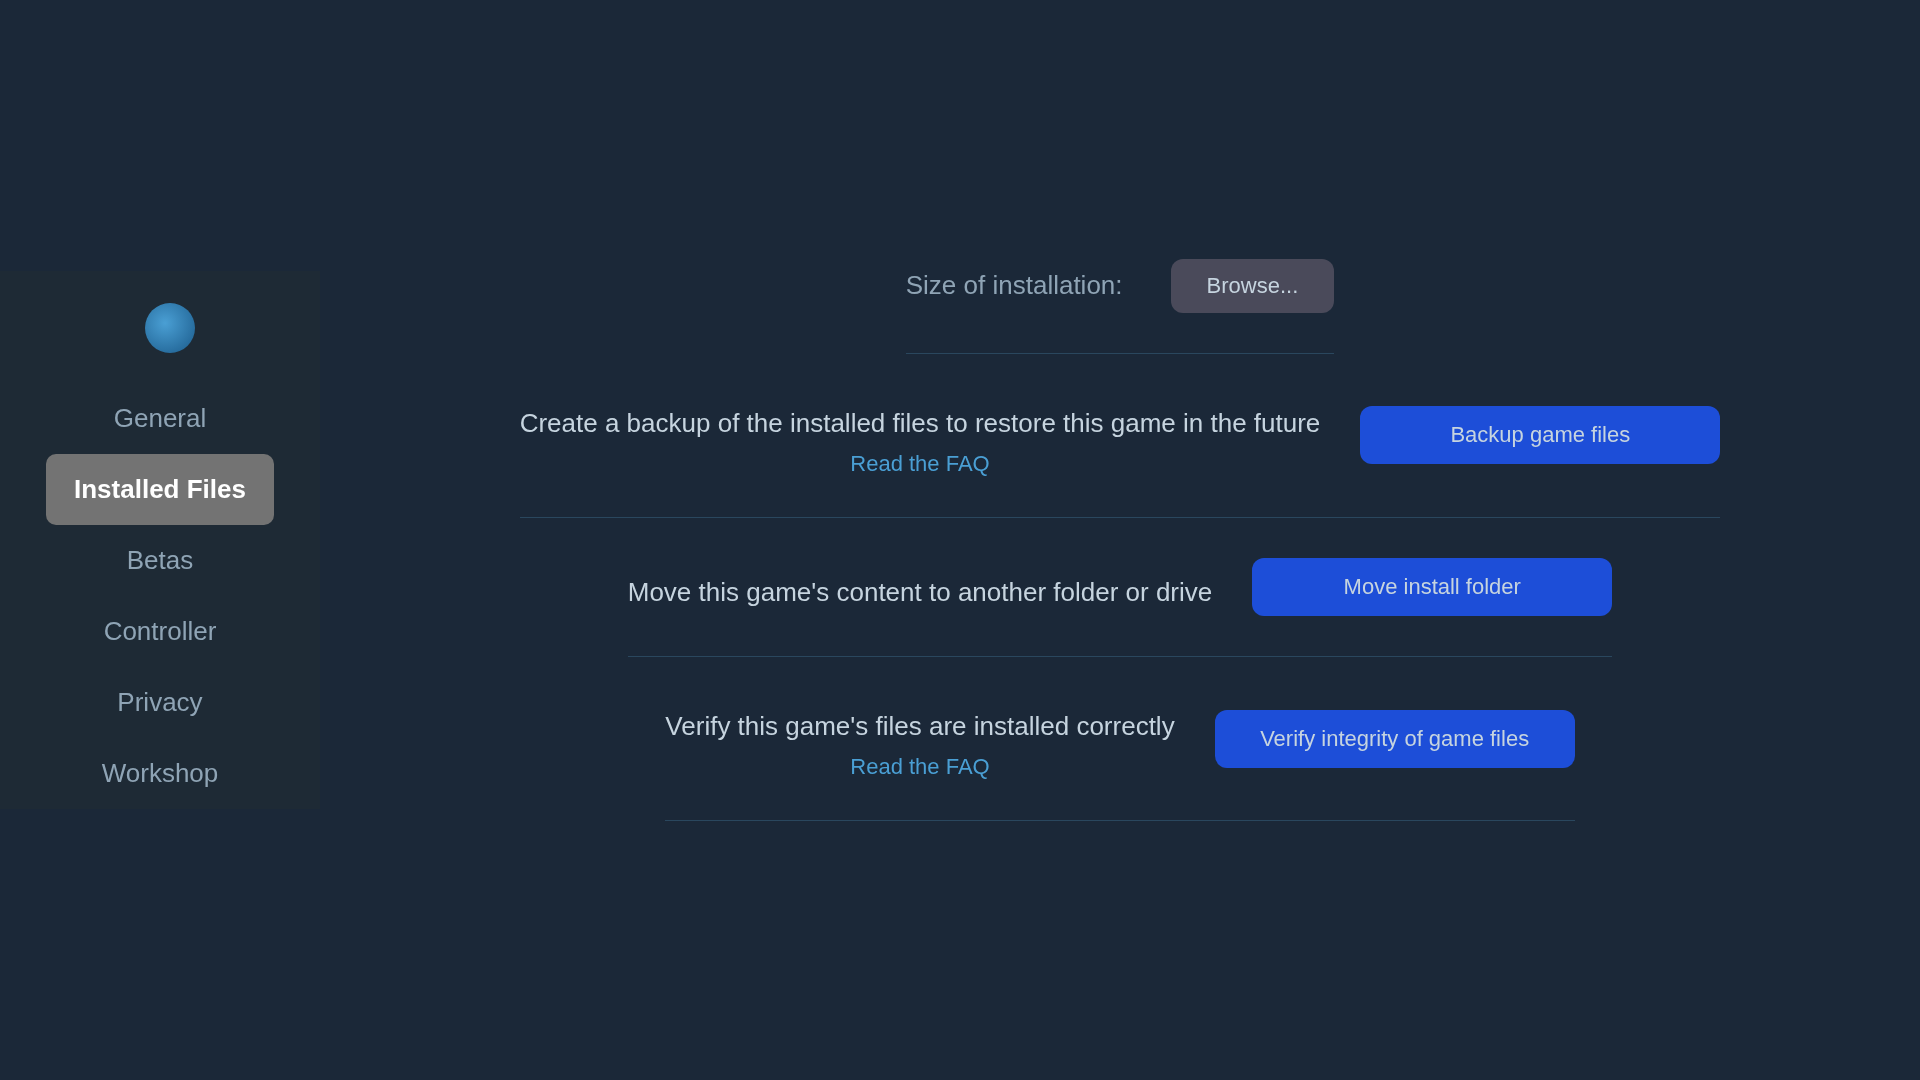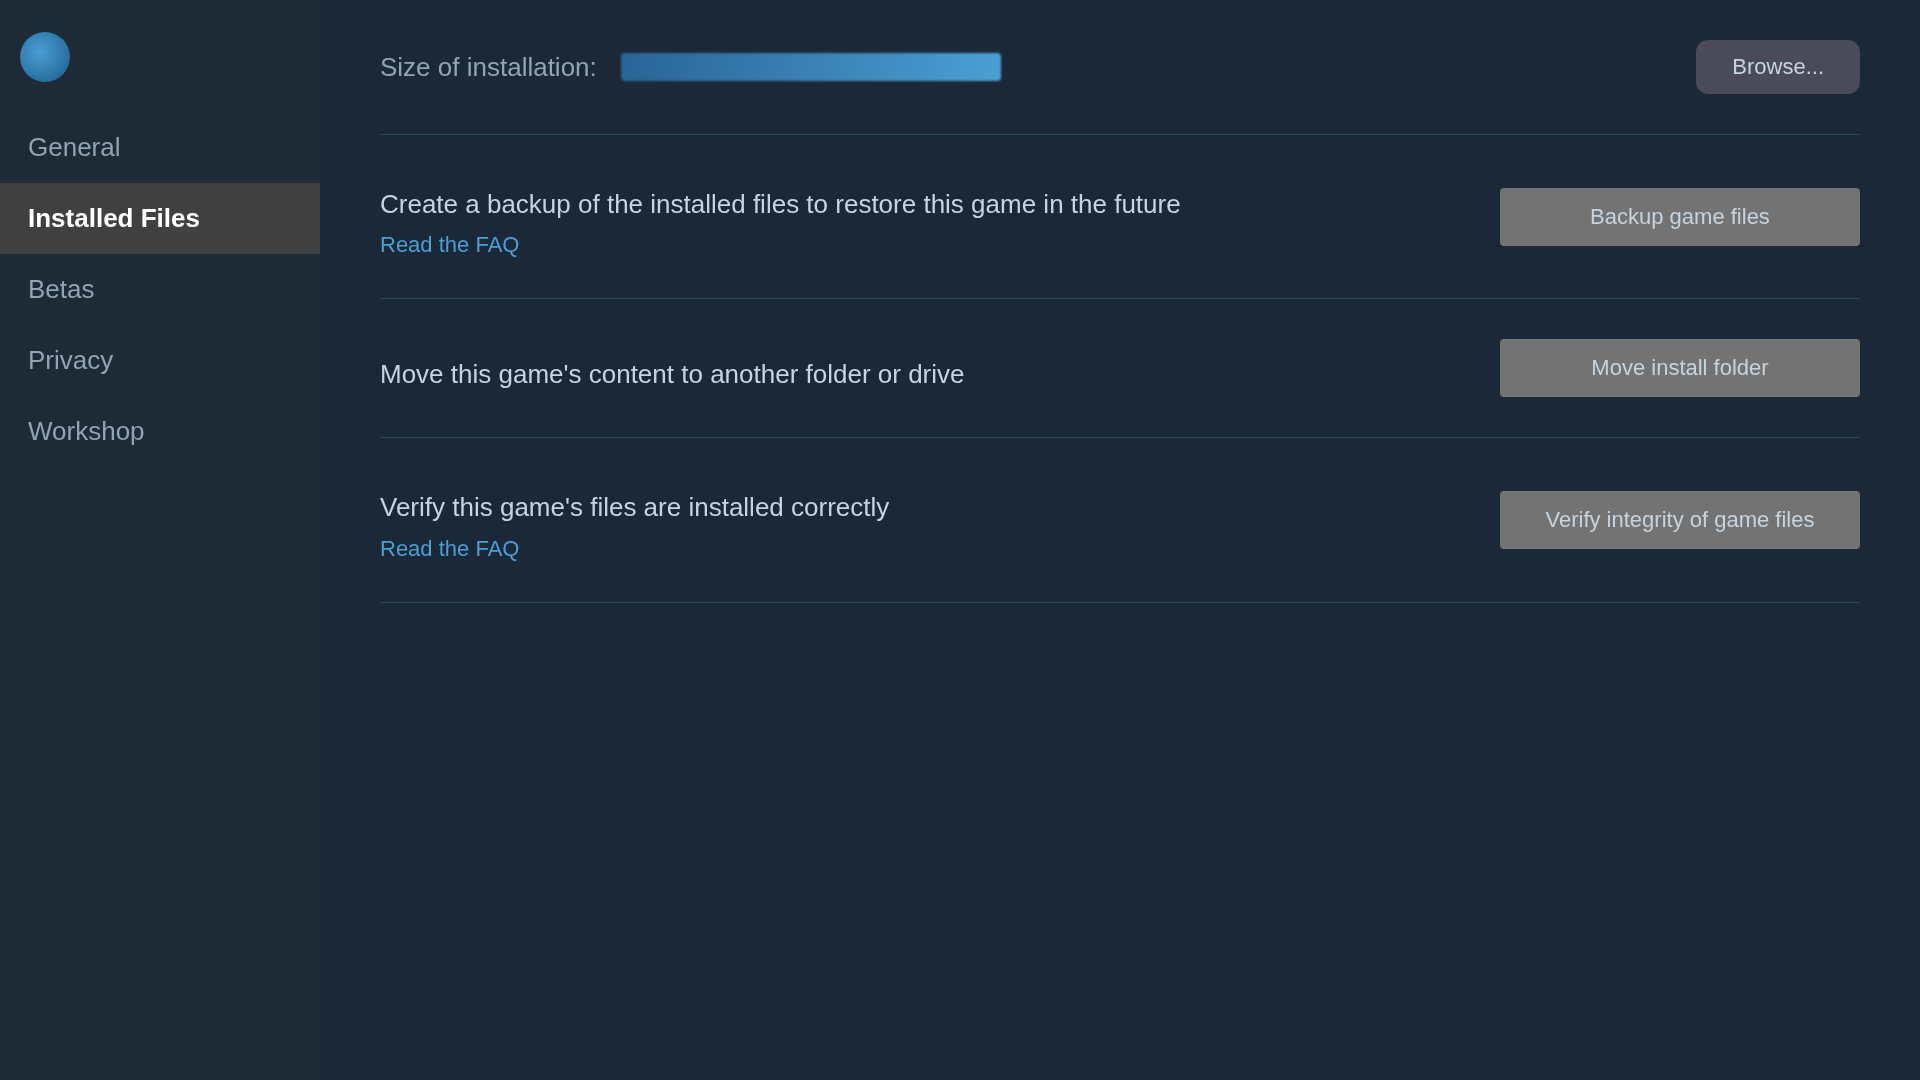--- a/index.html
+++ b/index.html
@@ -1,18 +1,19 @@
 <!DOCTYPE html>
 <html><head>
   <meta charset="utf-8">
   <style>
     * {
       margin: 0;
       padding: 0;
       box-sizing: border-box;
+      align-items: center;
     }
 
     body {
       width: 1920px;
       height: 1080px;
       background-color: #1b2838;
       font-family: "Motiva Sans", Arial, sans-serif;
       color: #c6d4df;
       display: flex;
       overflow: hidden;
@@ -45,23 +46,24 @@
     .sidebar-nav li {
       padding: 20px 28px;
       font-size: 26px;
       font-weight: 400;
       color: #8fa4b5;
       cursor: pointer;
       transition: background 0.1s;
     }
 
     .sidebar-nav li.active {
-      background-color: #404040;
+      background-color: #737373;
       color: #ffffff;
       font-weight: 600;
+      border-radius: 10px;
     }
 
     
     .main-content {
       flex: 1;
       background-color: #1b2838;
       padding: 40px 60px;
       display: flex;
       flex-direction: column;
       gap: 0;
@@ -127,23 +129,23 @@
     }
 
     .section-link {
       font-size: 22px;
       color: #4a9fd4;
       cursor: pointer;
     }
 
     .action-button {
       padding: 16px 32px;
-      background-color: #737373;
+      background-color: #1d4ed8;
       border: none;
-      border-radius: 4px;
+      border-radius: 12px;
       color: #c6d4df;
       font-size: 22px;
       cursor: pointer;
       white-space: nowrap;
       min-width: 360px;
       text-align: center;
     }
   </style>
 </head>
 <body>
@@ -152,20 +154,23 @@
   <div class="sidebar-logo"></div>
   <ul class="sidebar-nav">
     <li class="sidebar-nav-item">
       <span>General</span>
     </li>
     <li class="sidebar-nav-item active">
       <span>Installed Files</span>
     </li>
     <li class="sidebar-nav-item">
       <span>Betas</span>
+    </li>
+    <li class="sidebar-nav-item">
+      <span>Controller</span>
     </li>
     <li class="sidebar-nav-item">
       <span>Privacy</span>
     </li>
     <li class="sidebar-nav-item">
       <span>Workshop</span>
     </li>
   </ul>
 </aside>
 

